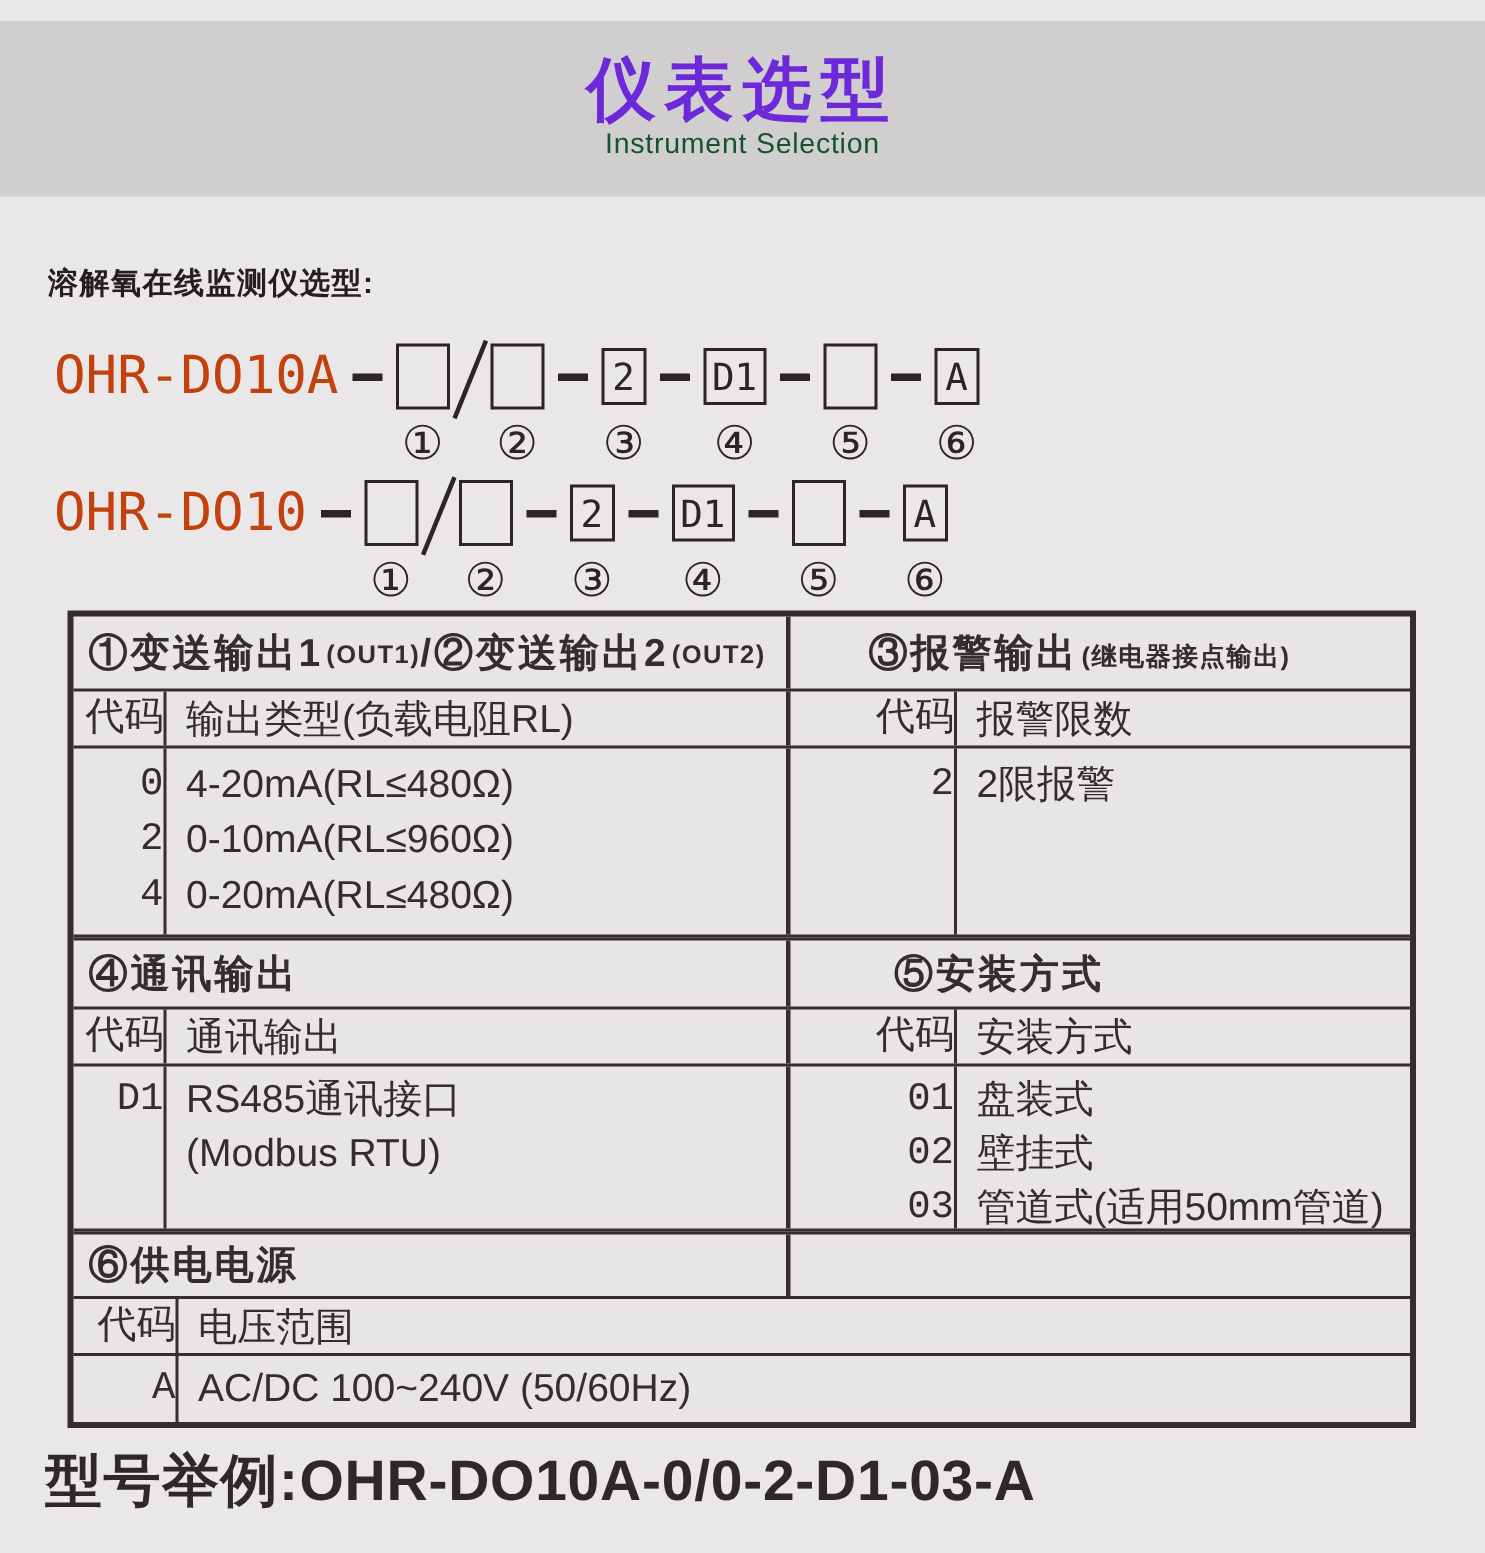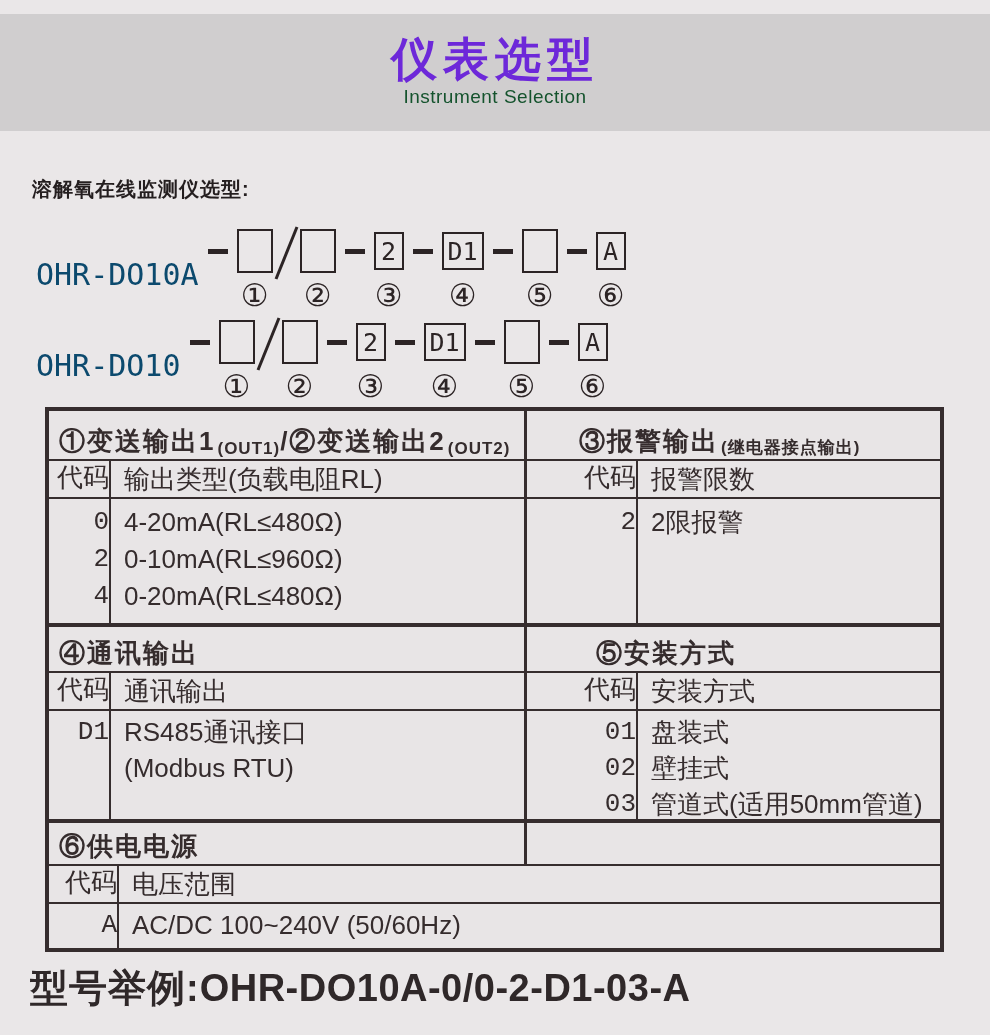--- a/index.html
+++ b/index.html
@@ -47,25 +47,24 @@
   
   .models{margin-left:36px;}
   .model-row{
     display:flex;
     align-items:flex-start;
     margin-top:16px;
   }
   .model-row.second{margin-top:6px;}
   .model-prefix{
     font-family:"DejaVu Sans Mono", monospace;
-    font-size:30px;
+    font-size:35px;
     line-height:48px;
-    color:#0c4a6e;
+    color:#c2410c;
     white-space:nowrap;
-    margin-top:24px;
   }
   .dash{
     width:20px;height:5px;
     background:#2c2425;
     margin:22px 9px 0 9px;
     flex:none;
   }
   .slash{
     width:3px;height:56px;
     background:#2c2425;
@@ -121,21 +120,21 @@
   }
   .trow.thick-top{border-top:2px solid #362d2e;}
   .trow:last-child{border-bottom:none;}
   .half-l{width:478px;border-right:3px solid #362d2e;box-sizing:border-box;display:flex;}
   .half-r{flex:1;display:flex;margin-left:42px;}
   .sec-title{
     font-weight:bold;
     letter-spacing:2px;
     padding-left:10px;
     display:flex;
-    align-items:flex-end;
+    align-items:center;
     white-space:nowrap;
   }
   .sec-title .sub{
     font-size:17px;
     letter-spacing:1px;
     padding:4px 0 0 2px;
     font-weight:bold;
   }
   .codecol{
     width:62px;

